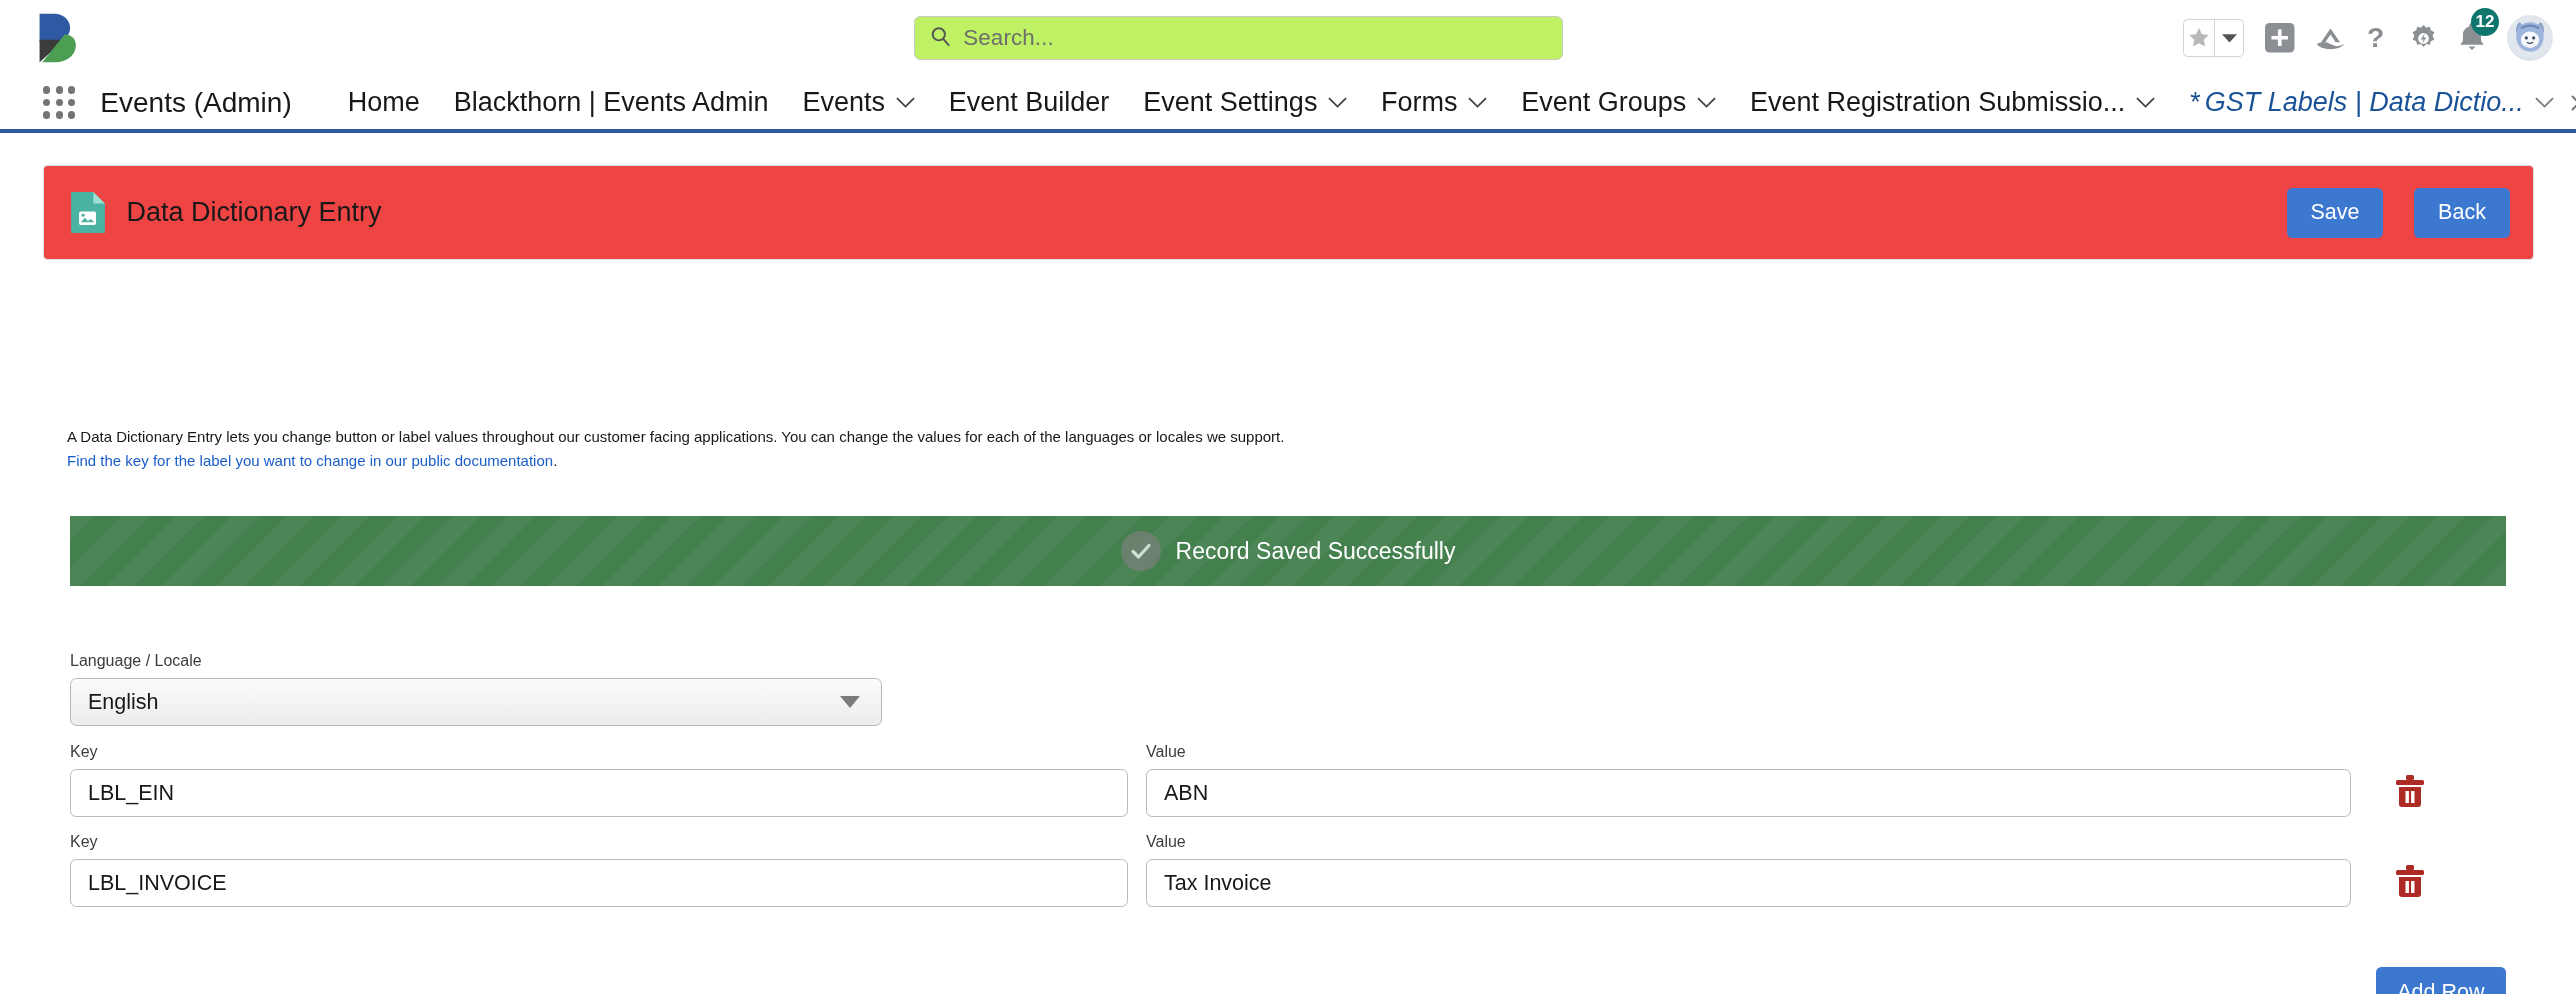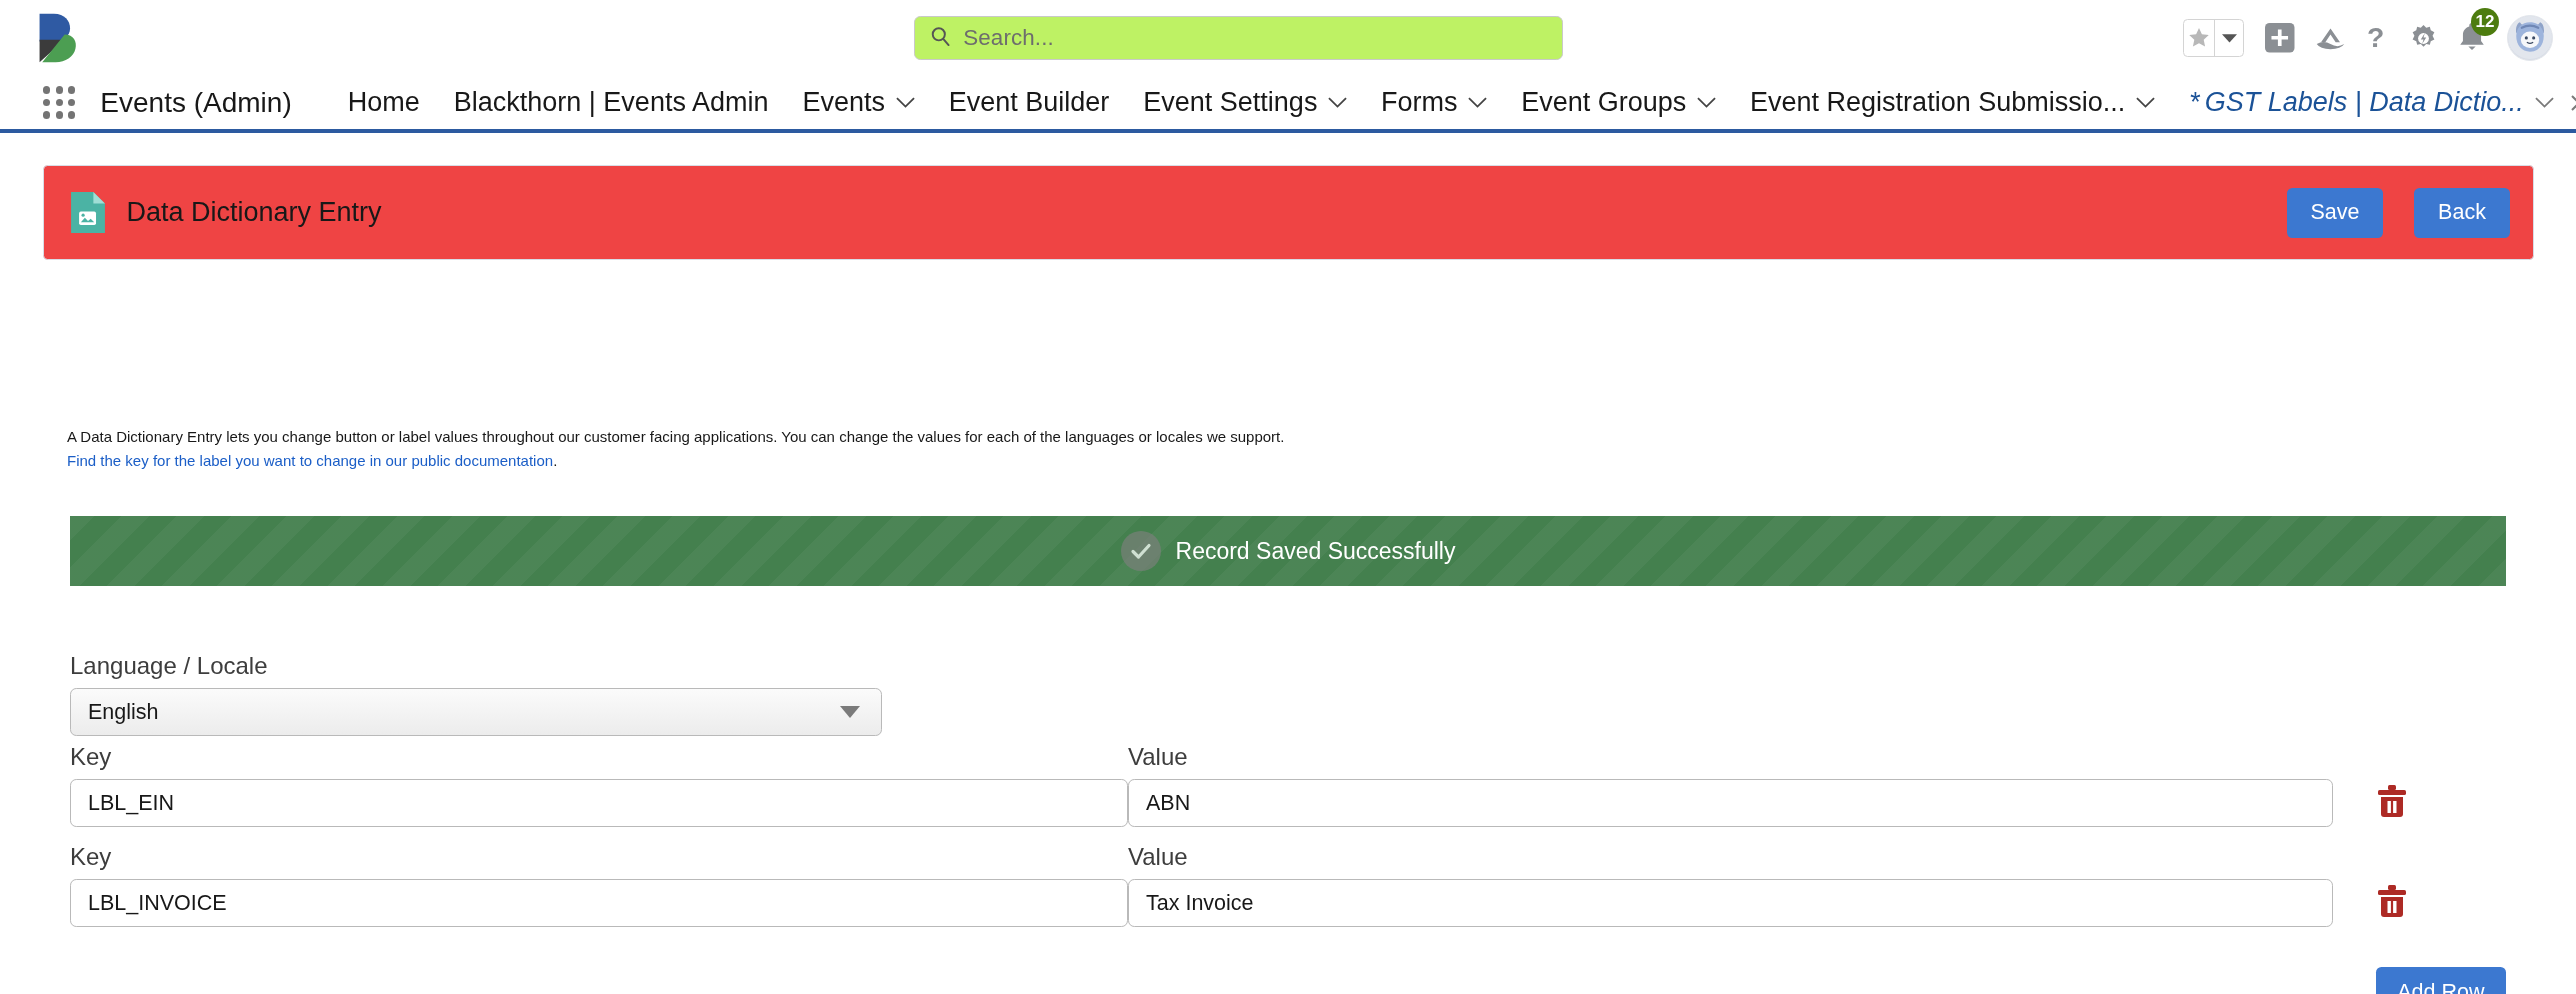--- a/index.html
+++ b/index.html
@@ -57,21 +57,21 @@
   .fav-star, .fav-caret {
     display: flex; align-items: center; justify-content: center;
     width: 29.5px;
   }
   .fav-caret { border-left: 0.9px solid #d4d4d4; }
   .hicon { display: flex; align-items: center; justify-content: center; }
   .bell-wrap { position: relative; }
   .bell-badge {
     position: absolute;
     top: -14.3px; right: -12.5px;
-    background: #4d7c0f;
+    background: #0f766e;
     color: #fff;
     border-radius: 50%;
     min-width: 28px; height: 28px;
     font-size: 17px; font-weight: bold;
     display: flex; align-items: center; justify-content: center;
     padding: 0 4.5px;
   }
   .avatar {
     width: 46px; height: 46px; border-radius: 50%;
     background: #d8dde6;
@@ -180,21 +180,21 @@
   }
   .check-circle {
     width: 40px; height: 40px; border-radius: 50%;
     background: rgba(128,128,128,0.62);
     display: flex; align-items: center; justify-content: center;
     flex: 0 0 auto;
   }
   .banner-text { color: #fff; font-size: 23px; }
 
   .field-label {
-    font-size: 24px;
+    font-size: 16px;
     color: #3d3d3d;
     margin-bottom: 8px;
     display: block;
   }
   .txt-input, .sel-input {
     border: 0.9px solid #b9b9b9;
     border-radius: 6.3px;
     height: 48px;
     font-size: 21.5px;
     font-family: inherit;
@@ -218,21 +218,21 @@
     border-left: 10.7px solid transparent;
     border-right: 10.7px solid transparent;
     border-top: 12.5px solid #7b7b7b;
     pointer-events: none;
   }
 
   .locale-block { position: absolute; left: 70px; top: 519px; }
   .rows-block { position: absolute; left: 70px; top: 610px; width: 2436px; }
   .kv-row { display: flex; align-items: flex-end; margin-bottom: 16px; }
   .kv-col-key { width: 1058px; flex: 0 0 auto; }
-  .kv-col-val { width: 1205px; flex: 0 0 auto; }
+  .kv-col-val { width: 1205px; flex: 0 0 auto; margin-left: 18px; }
   .kv-del {
     width: 107px; flex: 0 0 auto;
     display: flex; align-items: center; justify-content: center;
     height: 48px;
     cursor: pointer;
     margin-left: 5.4px;
   }
   .add-row-wrap {
     position: absolute;
     left: 70px; top: 834px;

